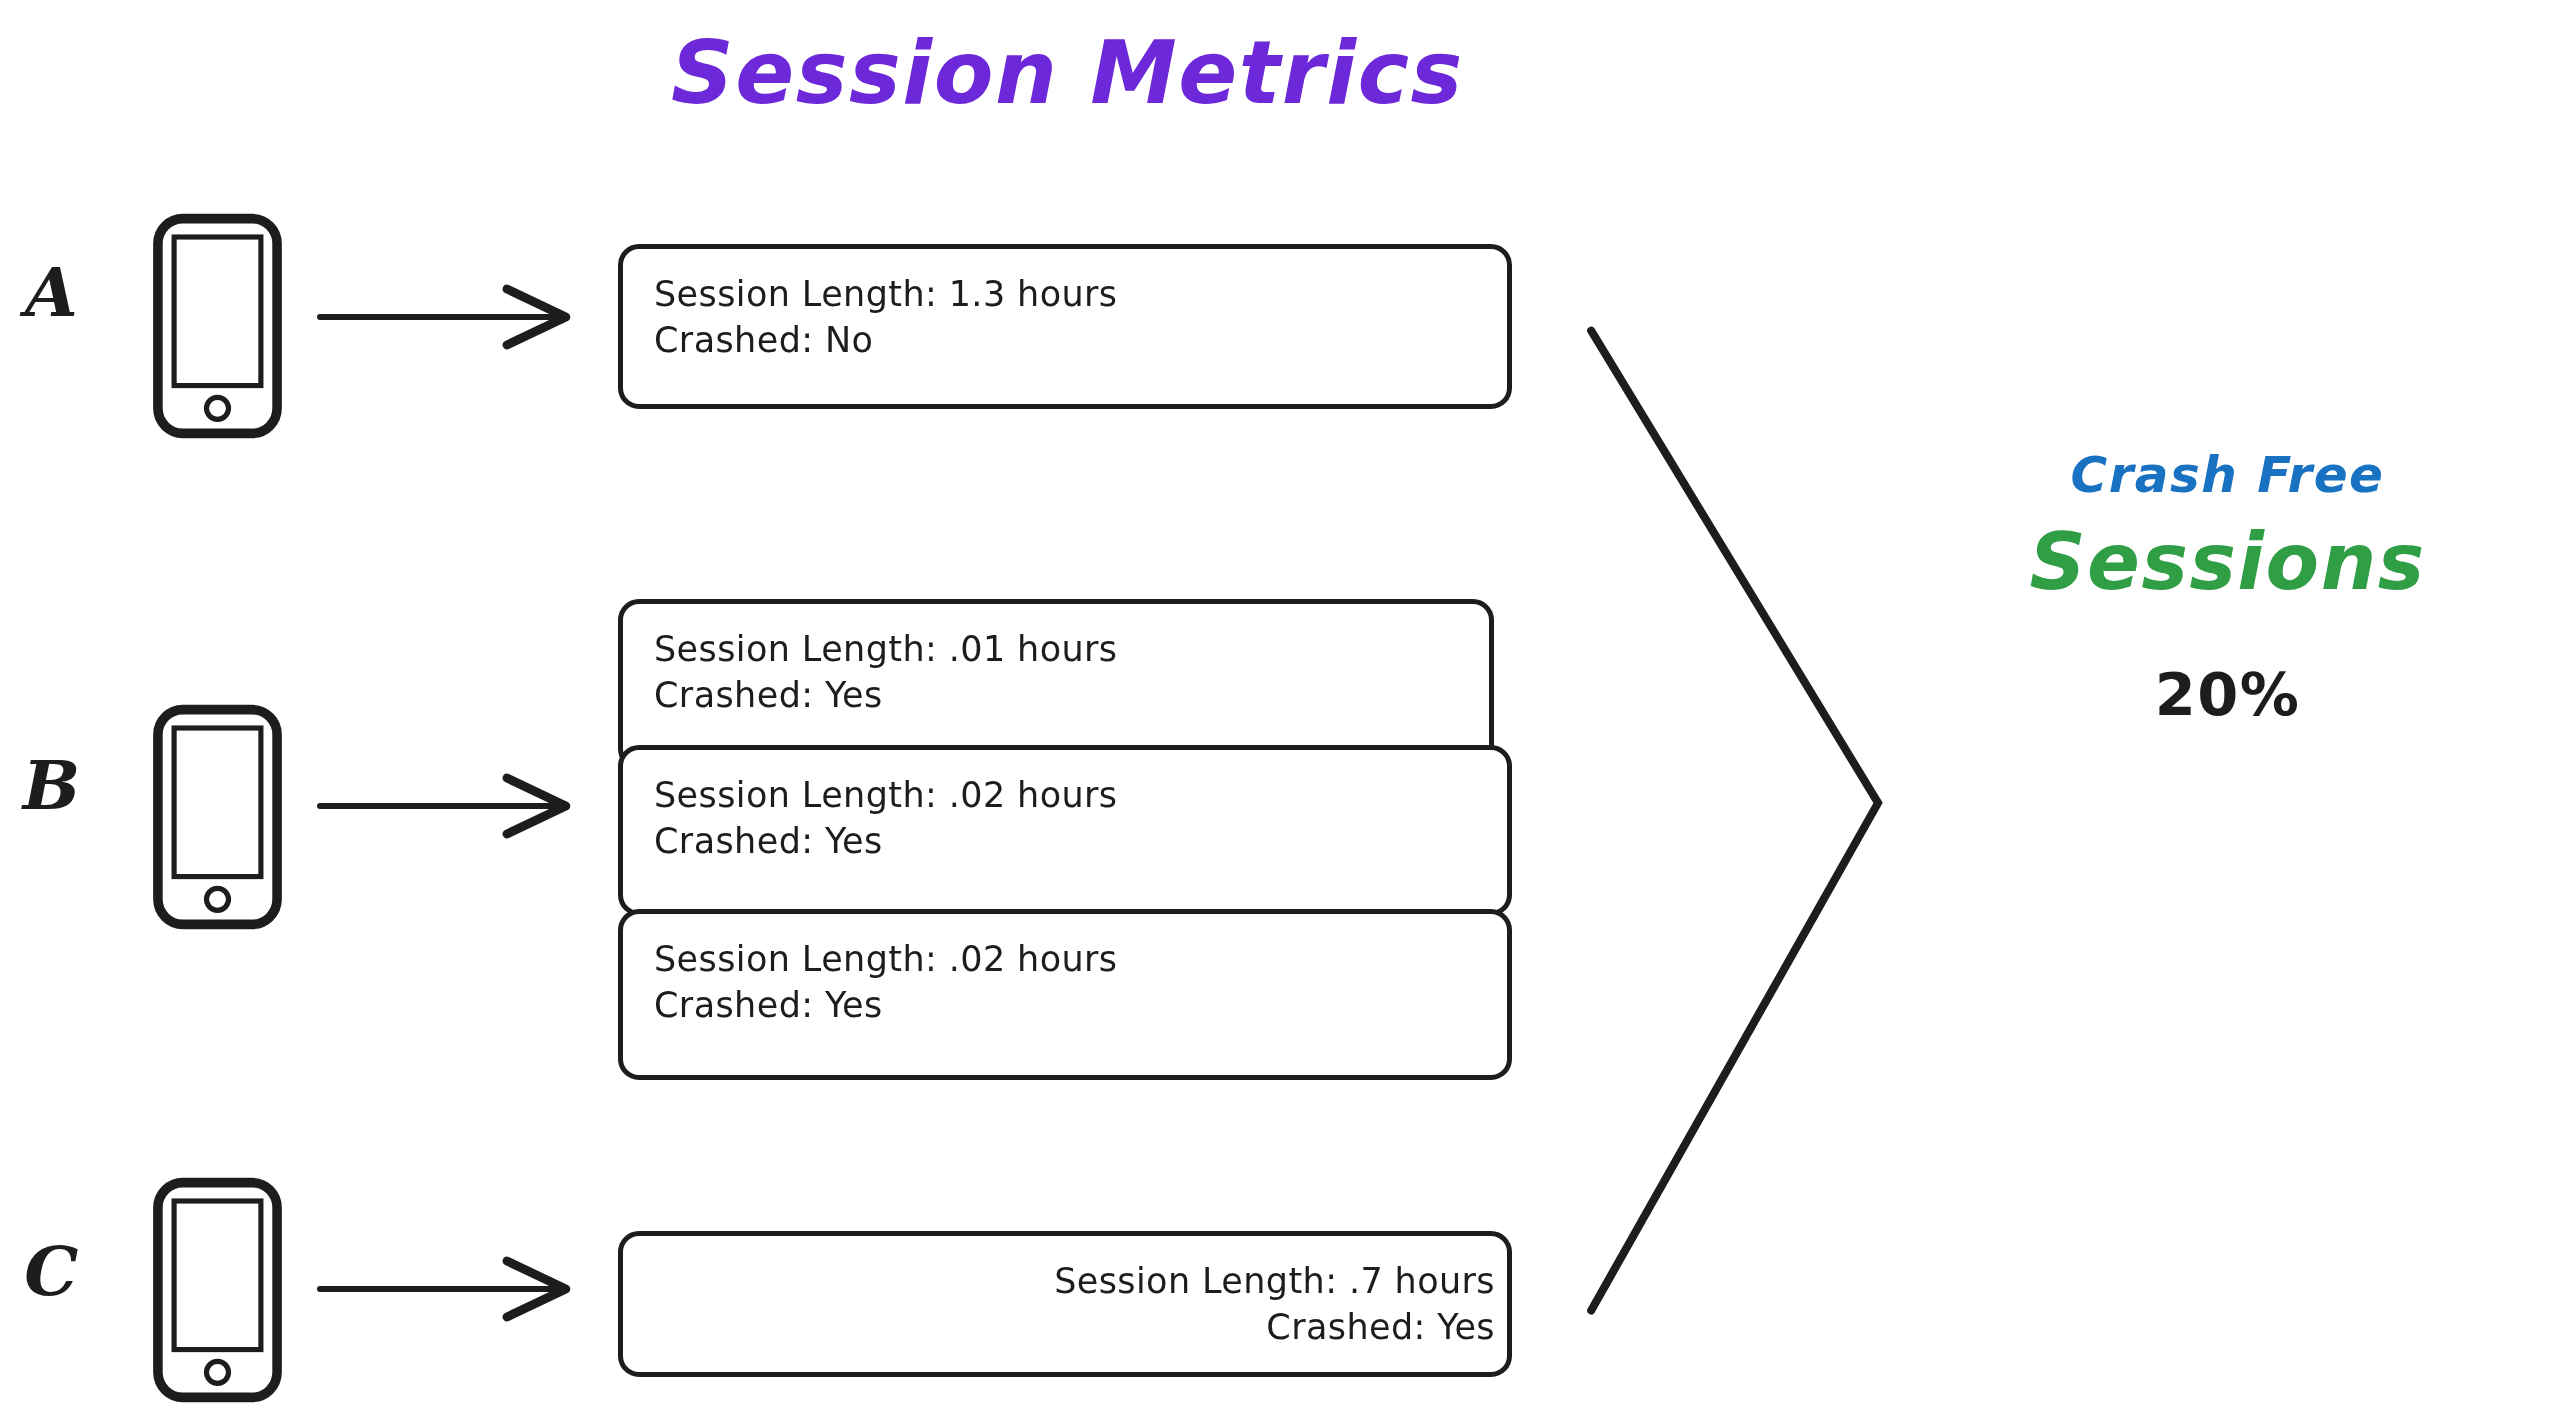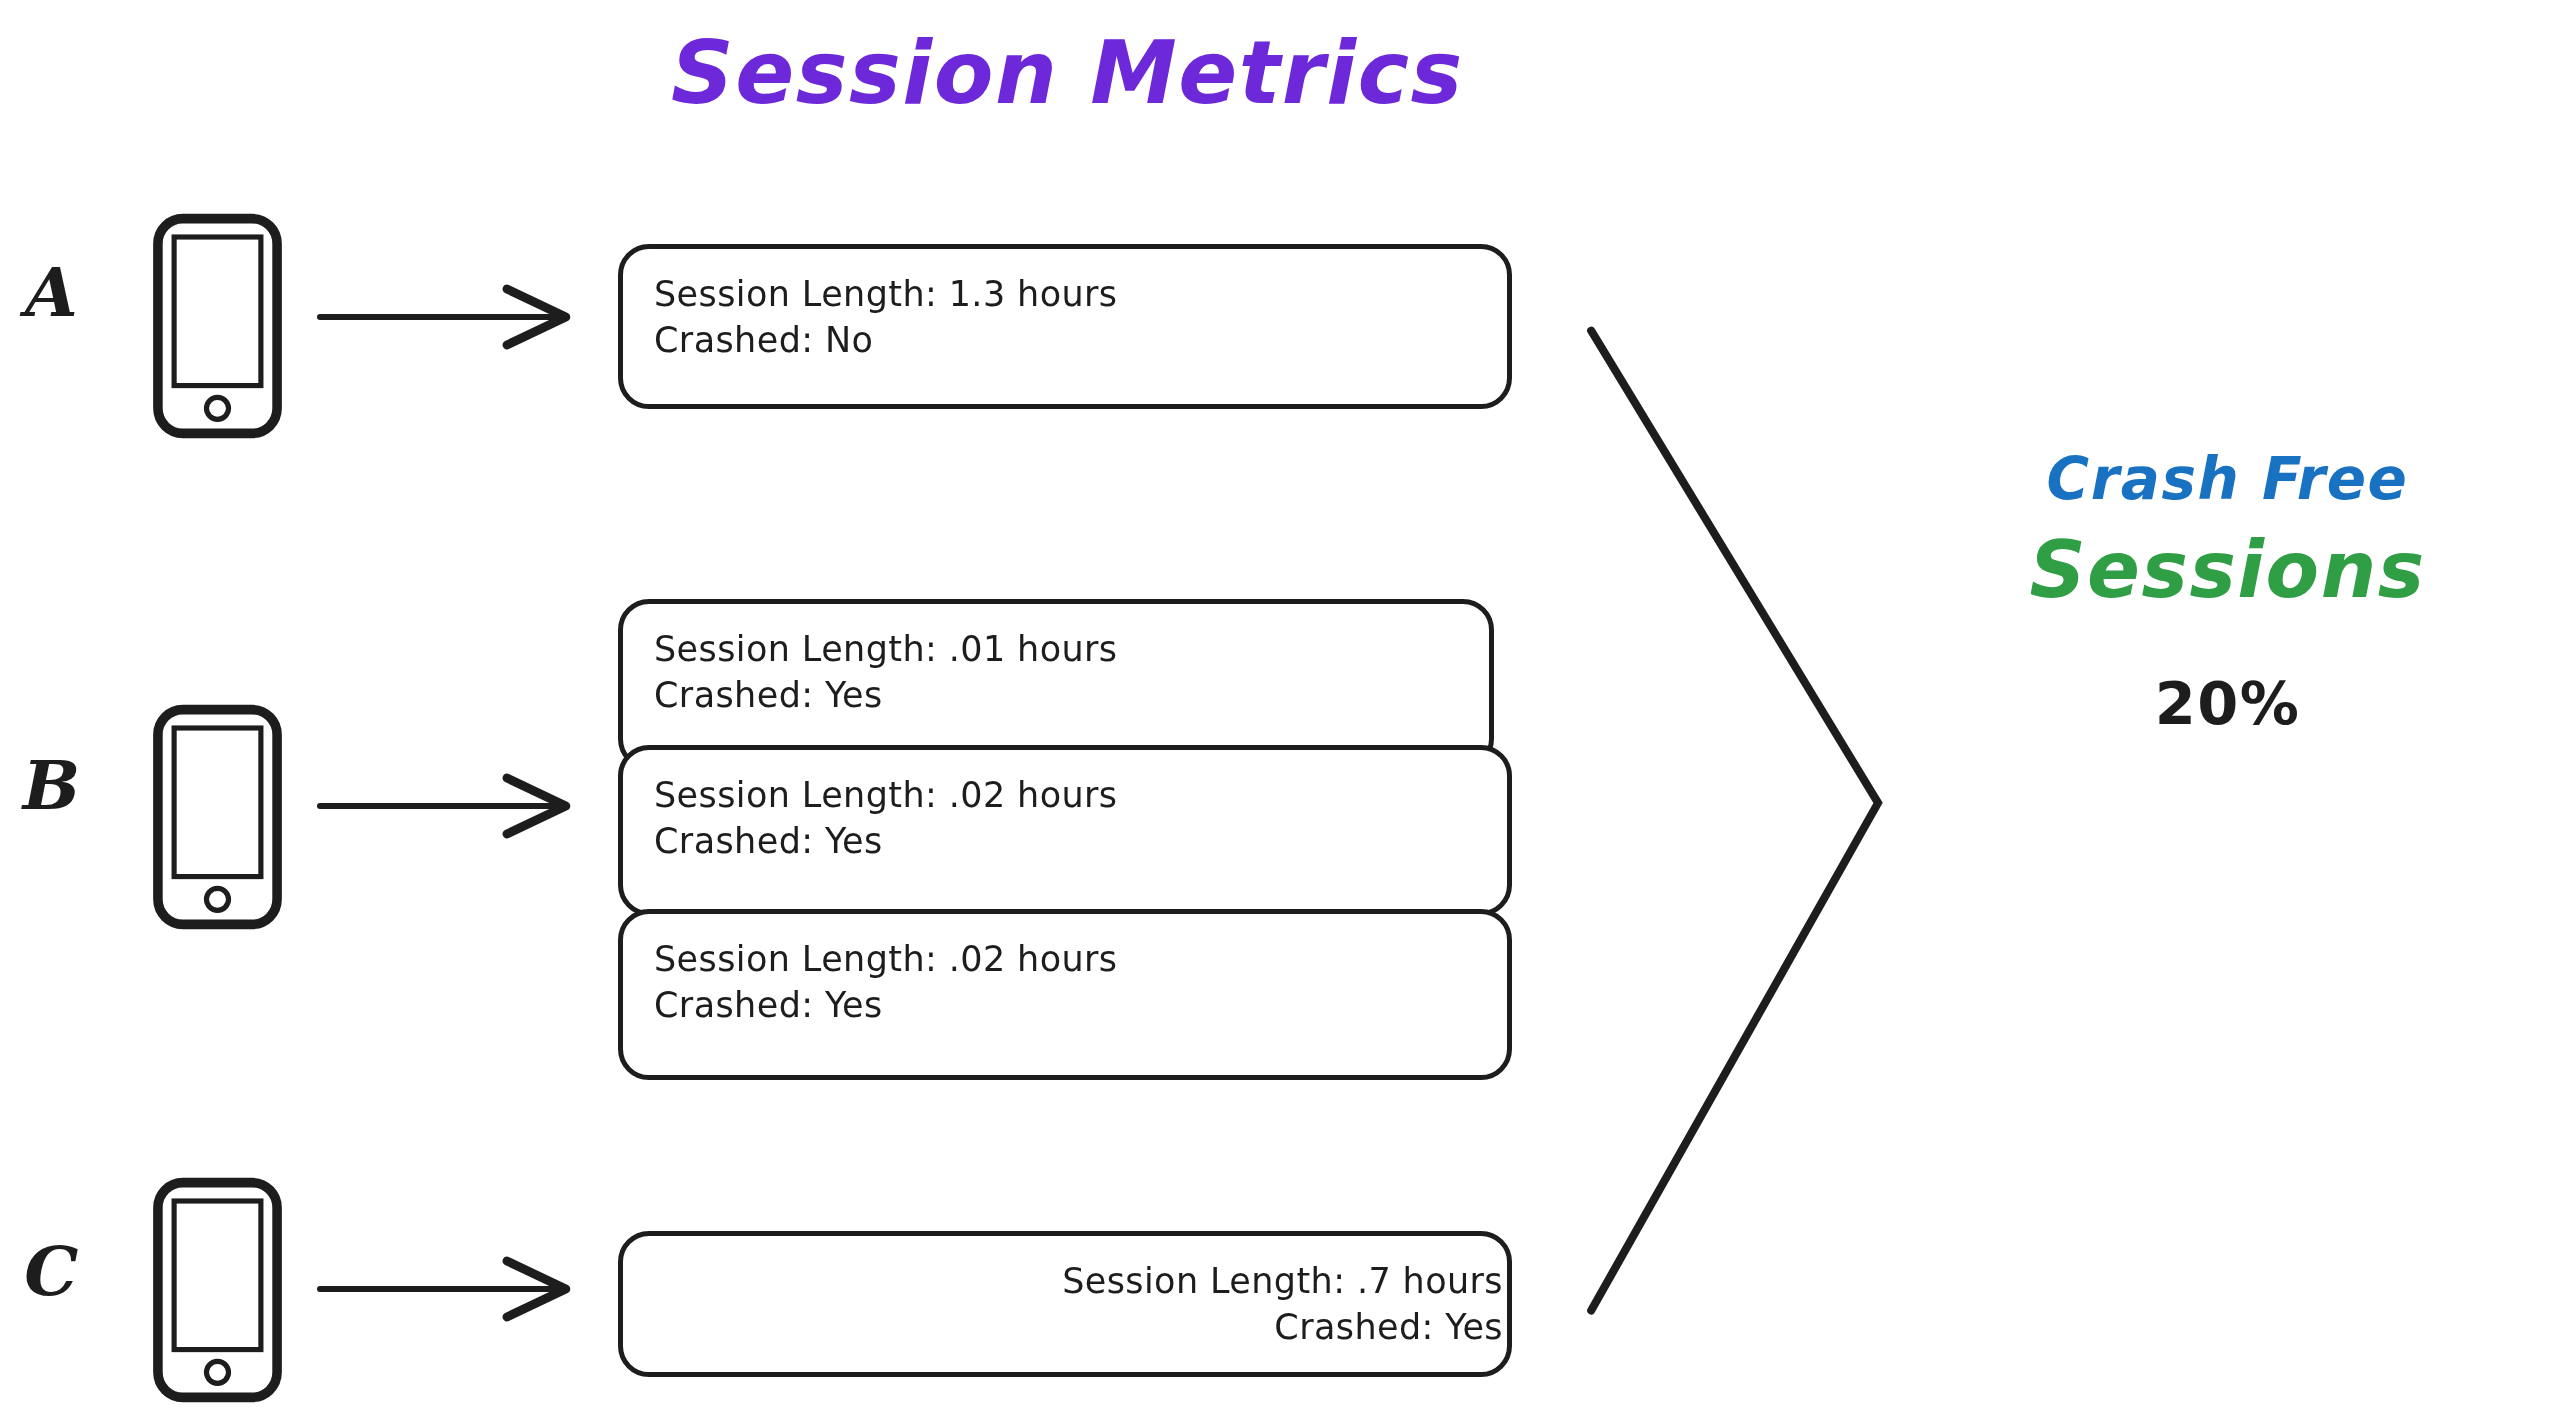--- a/index.html
+++ b/index.html
@@ -55,23 +55,23 @@
 
   
   .arrow { position: absolute; }
   .arrow svg { display: block; }
 
   
   .session-card {
     position: absolute;
     box-sizing: border-box;
     border: 5.2px solid #1d1d1d;
-    border-radius: 31px;
+    border-radius: 21px;
     background: #ffffff;
-    padding: 22px 4px 0 31px;
+    padding: 22px 12px 0 31px;
   }
   .card-line {
     font-family: "DejaVu Sans", sans-serif;
     font-size: 35px;
     font-weight: 500;
     color: #1d1d1d;
     line-height: 1.32;
     letter-spacing: 0.4px;
     white-space: nowrap;
   }
@@ -80,21 +80,21 @@
   .bracket { position: absolute; }
   .bracket svg { display: block; }
 
   
   .result {
     position: absolute;
     text-align: center;
   }
   .result-line1 {
     font-family: "DejaVu Sans", sans-serif;
-    font-size: 58px;
+    font-size: 50px;
     font-weight: 700;
     font-style: italic;
     color: #1971c2;
     letter-spacing: 1.5px;
     line-height: 1.05;
     white-space: nowrap;
   }
   .result-line2 {
     font-family: "DejaVu Sans", sans-serif;
     font-size: 78px;

